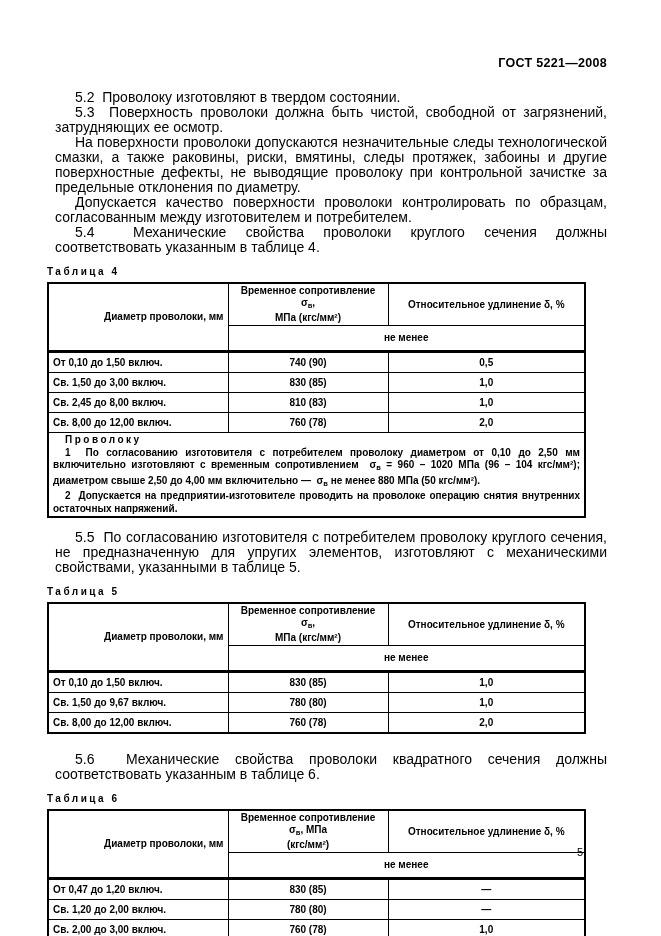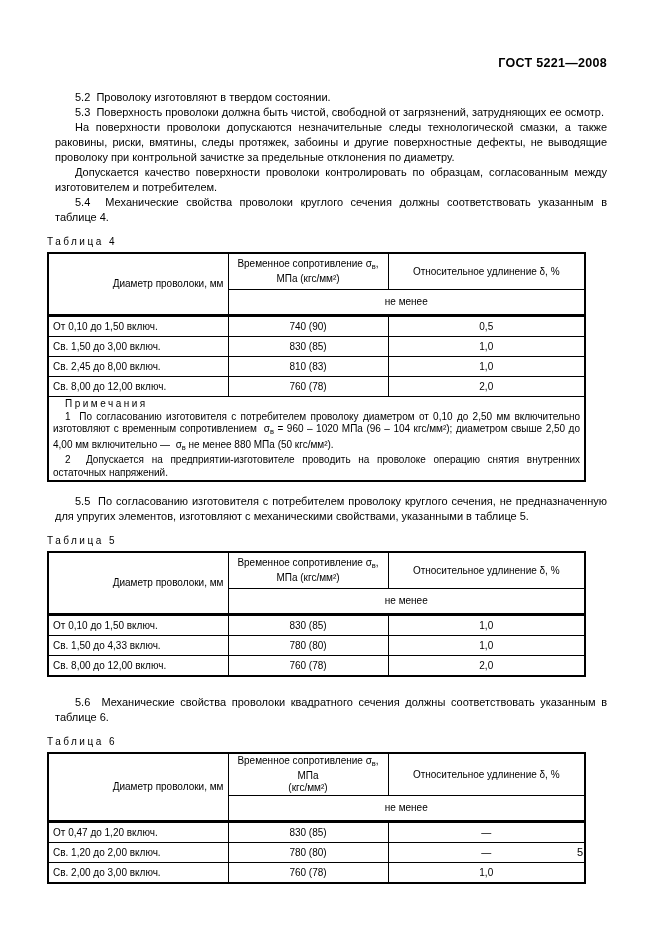--- a/index.html
+++ b/index.html
@@ -7,24 +7,24 @@
     width:661px;height:936px;background:#ffffff;color:#000;
     font-family:"Liberation Sans", sans-serif;
     position:relative;overflow:hidden;
   }
   .page{padding:56px 54px 16px 55px;}
   .doc-header{
     text-align:right;font-weight:bold;font-size:12.5px;line-height:14px;
     margin-bottom:20px;letter-spacing:.3px;
   }
   .para{
-    margin:0;font-size:11px;line-height:15px;text-align:justify;
+    margin:0;font-size:14px;line-height:15px;text-align:justify;
     text-indent:20px;
   }
-  .tblwrap{margin-left:-8px;width:537px;}
+  .tblwrap{margin-left:-8px;width:537px;font-weight:bold;}
   .tbl-label{
     font-size:10px;letter-spacing:2.5px;margin:10px 0 4px 0;line-height:13px;
   }
   table.gost{
     border-collapse:collapse;width:537px;font-size:10px;line-height:12px;
     border:2px solid #000;table-layout:fixed;
   }
   table.gost td{border:1px solid #000;padding:1px 4px;vertical-align:middle;}
   col.c1{width:180px;} col.c2{width:160px;} col.c3{width:197px;}
   td.hcell{text-align:center;height:33px;}
@@ -92,21 +92,21 @@
           <td class="ccol">810 (83)</td>
           <td class="ccol">1,0</td>
         </tr>
         <tr class="drow">
           <td class="dcol">Св. 8,00 до 12,00 включ.</td>
           <td class="ccol">760 (78)</td>
           <td class="ccol">2,0</td>
         </tr>
         <tr>
           <td colspan="3" class="notescell">
-            <div class="notes-title">Примечания</div>
+            <div class="notes-title">Проволоку</div>
             <div class="note">
               <span>1&nbsp; По согласованию изготовителя с потребителем проволоку диаметром от 0,10 до 2,50 мм включительно изготовляют с временным сопротивлением &nbsp;σ</span><sub>в</sub><span> = 960 – 1020 МПа (96 – 104 кгс/мм²); диаметром свыше 2,50 до 4,00 мм включительно — &nbsp;σ</span><sub>в</sub><span> не менее 880 МПа (50 кгс/мм²).</span>
             </div>
             <div class="note">2&nbsp; Допускается на предприятии-изготовителе проводить на проволоке операцию снятия внутренних остаточных напряжений.</div>
           </td>
         </tr>
       </tbody>
     </table>
   </div>
 
@@ -131,21 +131,21 @@
         </tr>
         <tr>
           <td colspan="2" class="minrow">не менее</td>
         </tr>
         <tr class="drow">
           <td class="dcol">От 0,10 до 1,50 включ.</td>
           <td class="ccol">830 (85)</td>
           <td class="ccol">1,0</td>
         </tr>
         <tr class="drow">
-          <td class="dcol">Св. 1,50 до 4,33 включ.</td>
+          <td class="dcol">Св. 1,50 до 9,67 включ.</td>
           <td class="ccol">780 (80)</td>
           <td class="ccol">1,0</td>
         </tr>
         <tr class="drow">
           <td class="dcol">Св. 8,00 до 12,00 включ.</td>
           <td class="ccol">760 (78)</td>
           <td class="ccol">2,0</td>
         </tr>
       </tbody>
     </table>

